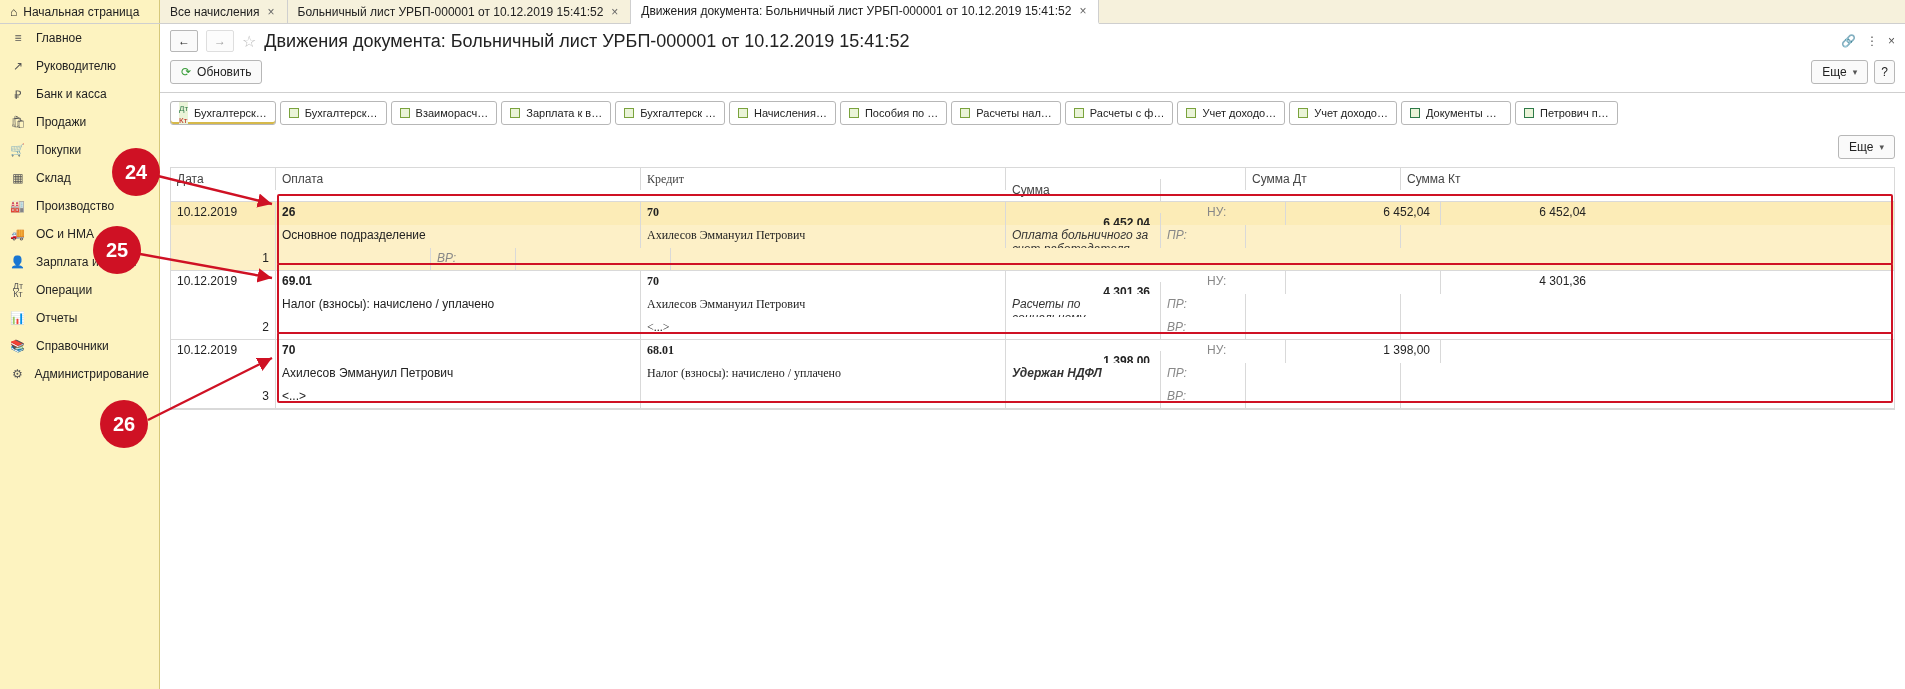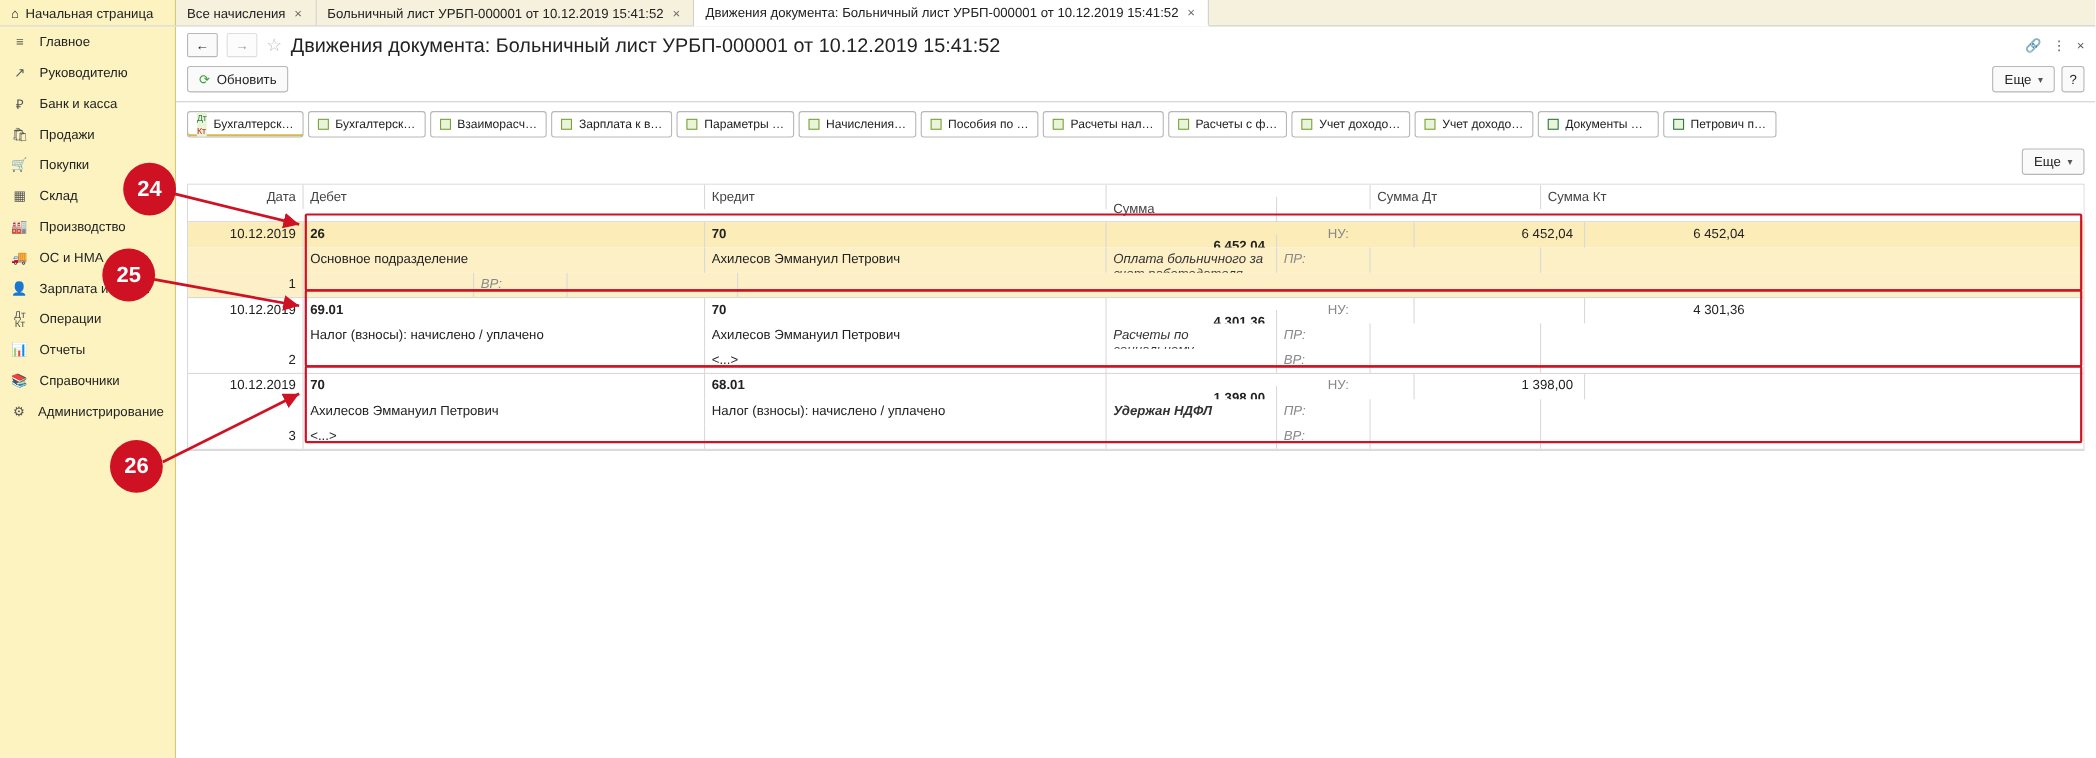--- a/index.html
+++ b/index.html
@@ -63,23 +63,23 @@
 .tool2{display:flex;padding:4px 10px 4px 10px;}
 .tool2 .right{margin-left:auto;}
 
 
 .grid{margin:4px 10px;border:1px solid var(--grid-line);position:relative;}
 .grow{display:flex;border-bottom:1px solid var(--grid-line);}
 .grow>div{border-right:1px solid var(--grid-line);padding:3px 6px;overflow:hidden;white-space:nowrap;text-overflow:ellipsis;}
 .grow>div:last-child{border-right:none;}
 .ghead{background:#fff;font-weight:400;color:#444;}
 .ghead>div{height:22px;line-height:16px;}
-.c-date{width:105px;text-align:right;}
+.c-date{width:105px;text-align:left;}
 .c-dt{width:365px;}
-.c-kt{width:365px;}
+.c-kt{width:365px;font-family:Liberation Serif, serif;}
 .c-sum{width:155px;text-align:right;padding-right:10px!important;margin-top:11px;}
 .c-lbl{width:85px;}
 .c-sdt{width:155px;text-align:right;padding-right:10px!important;}
 .c-skt{width:155px;text-align:right;padding-right:10px!important;}
 .c-lbl,.c-sdt,.c-skt{}
 .block{position:relative;}
 .block .line{display:flex;height:23px;}
 .block .line>div{border-right:1px solid var(--grid-line);padding:3px 6px;overflow:hidden;white-space:nowrap;}
 .block .line>div:last-child{border-right:none;}
 .block.yellow .line{background:var(--row-yellow);}
@@ -218,21 +218,21 @@
         <div class="regtab">
           <span class="ti "></span>
           <span class="lbl">Взаиморасч…</span>
         </div>
         <div class="regtab">
           <span class="ti "></span>
           <span class="lbl">Зарплата к в…</span>
         </div>
         <div class="regtab">
           <span class="ti "></span>
-          <span class="lbl">Параметры …</span>
+          <span class="lbl">Бухгалтерск …</span>
         </div>
         <div class="regtab">
           <span class="ti "></span>
           <span class="lbl">Начисления…</span>
         </div>
         <div class="regtab">
           <span class="ti "></span>
           <span class="lbl">Пособия по …</span>
         </div>
         <div class="regtab">
@@ -264,21 +264,21 @@
     <div class="tool2">
       <div class="right"><div class="btn">
             <span>Еще</span>
             <span class="arr">▾</span>
           </div></div>
     </div>
 
     <div class="grid" id="grid">
       <div class="grow ghead">
         <div class="c-date">Дата</div>
-        <div class="c-dt">Дебет</div>
+        <div class="c-dt">Оплата</div>
         <div class="c-kt">Кредит</div>
         <div class="c-sum" style="text-align:left;">Сумма</div>
         <div class="c-lbl"></div>
         <div class="c-sdt" style="text-align:left;">Сумма Дт</div>
         <div class="c-skt" style="text-align:left;">Сумма Кт</div>
       </div>
       <div id="gridbody">
           <div class="block yellow">
             <div class="line l1">
               <div class="c-date">10.12.2019</div>

